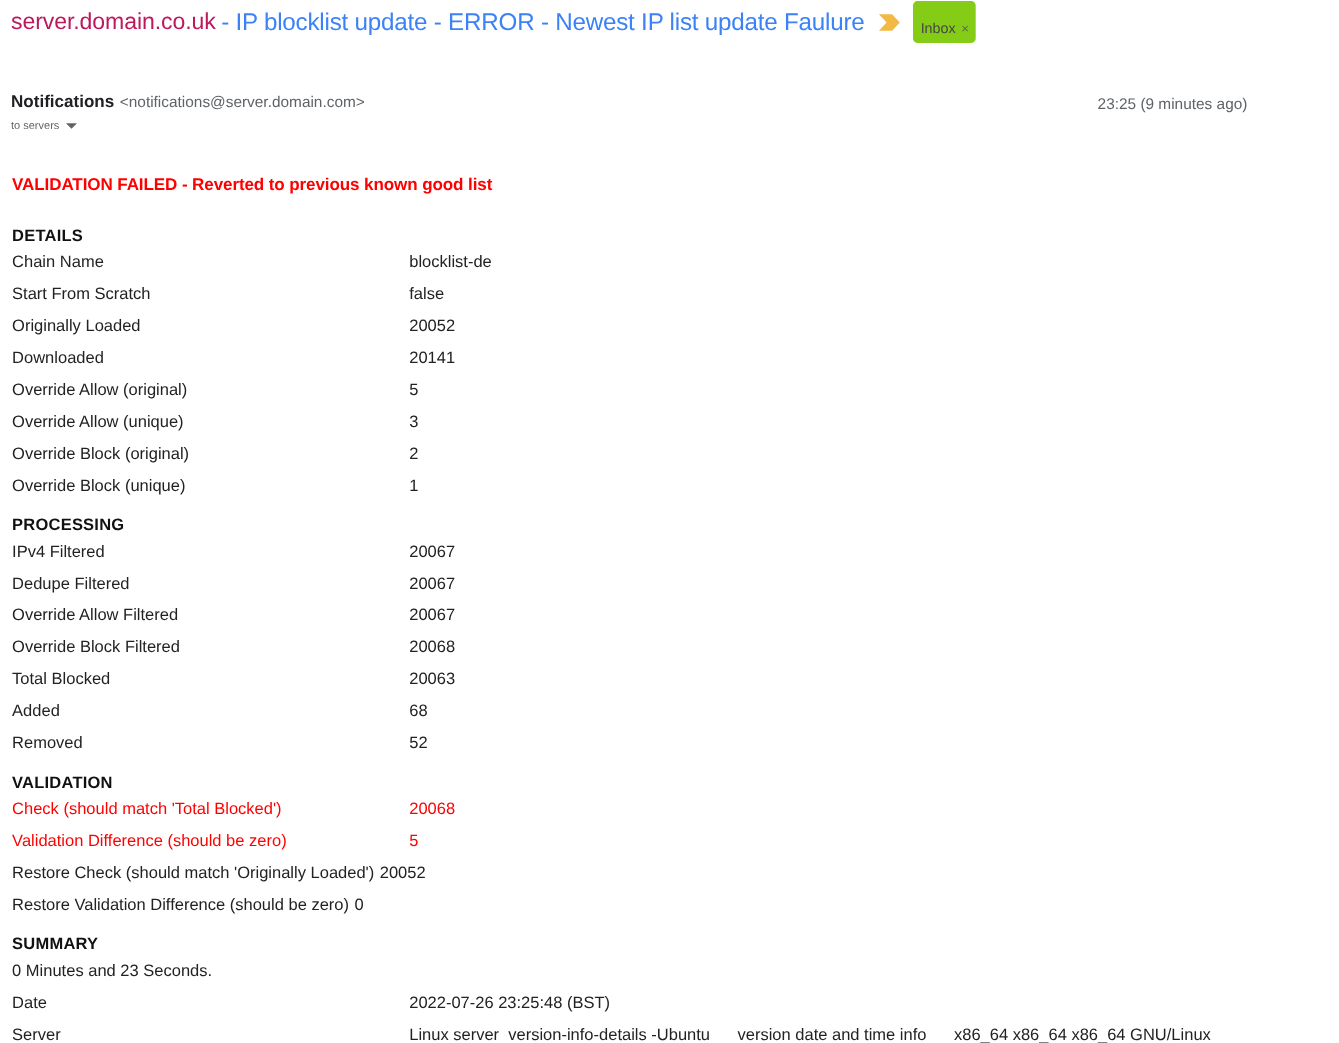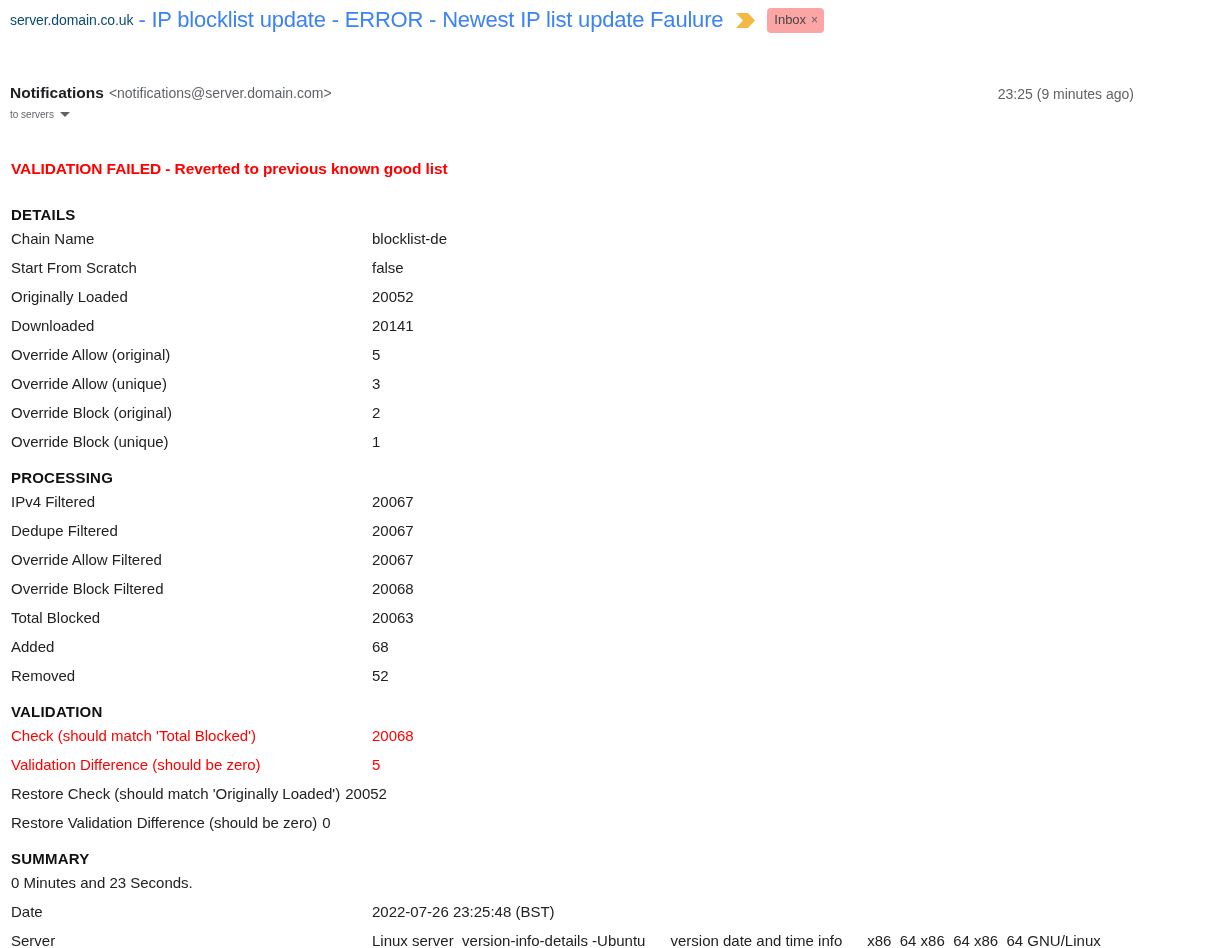--- a/index.html
+++ b/index.html
@@ -27,44 +27,44 @@
   
   .subject-row {
     display: flex;
     align-items: center;
     padding: 6px 0 0 10px;
     height: 34px;
     box-sizing: border-box;
     white-space: nowrap;
   }
   .subject-sender {
-    font-size: 14px;
-    color: #0c4a6e;
+    font-size: 21px;
+    color: #be185d;
     letter-spacing: -0.1px;
   }
   .subject-text {
     font-size: 22px;
     color: #3b82f6;
     margin-left: 5px;
     letter-spacing: -0.2px;
   }
   .flag-icon {
     display: inline-block;
     margin-left: 12px;
     margin-right: 10px;
     line-height: 0;
   }
   .inbox-chip {
     display: inline-flex;
     align-items: center;
-    background: #fca5a5;
+    background: #84cc16;
     color: #444746;
     border-radius: 4px;
     font-size: 13px;
-    padding: 3px 6px 4px 7px;
+    padding: 16px 6px 4px 7px;
     height: 18px;
     line-height: 18px;
   }
   .inbox-chip .chip-label { margin-right: 5px; }
   .inbox-chip .chip-close {
     font-size: 12px;
     color: #5f6368;
     cursor: pointer;
   }
 

